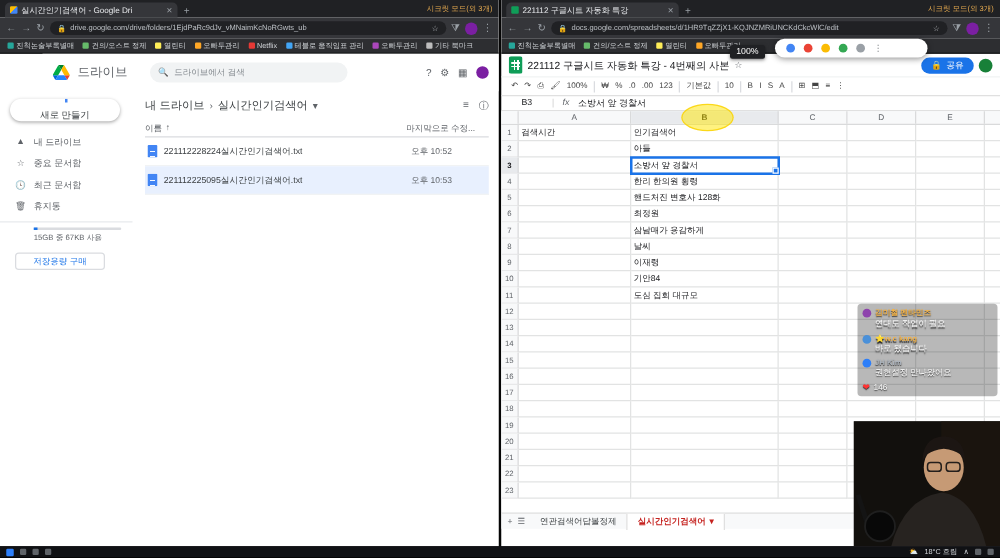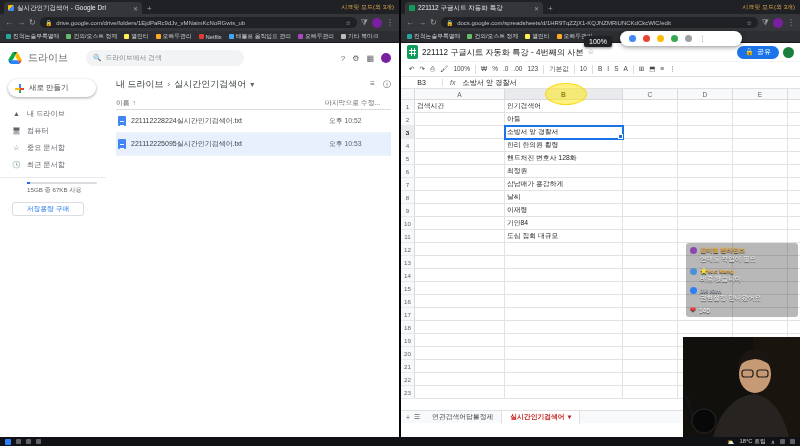--- a/index.html
+++ b/index.html
@@ -34,30 +34,30 @@
     display:flex; align-items:center; gap:7px; padding:0 6px; font-size:5.8px; color:#cfd2d6;
     white-space:nowrap; overflow:hidden; }
   .bm { display:flex; align-items:center; gap:2px; }
   .bm i { width:5px; height:5px; border-radius:1px; display:inline-block; background:#9e9e9e; }
   .bmbar .bm:nth-of-type(1) i{background:#26a69a}.bmbar .bm:nth-of-type(2) i{background:#66bb6a}
   .bmbar .bm:nth-of-type(3) i{background:#ffee58}.bmbar .bm:nth-of-type(4) i{background:#ffa726}
   .bmbar .bm:nth-of-type(5) i{background:#e53935}.bmbar .bm:nth-of-type(6) i{background:#42a5f5}
   .bmbar .bm:nth-of-type(7) i{background:#ab47bc}.bmbar .bm:nth-of-type(8) i{background:#bdbdbd}
 
   
-  .d-header { height:30px; display:flex; align-items:center; padding:0 8px; gap:6px; background:#fff; }
+  .d-header { height:30px; display:flex; align-items:center; padding:0 8px; gap:6px; background:#fff;margin-left:34px; }
   .d-word { font-size:10px; color:#5f6368; }
   .d-search { width:158px; height:16px; margin-left:12px; background:#f1f3f4; border-radius:8px;
     display:flex; align-items:center; gap:4px; padding:0 7px; font-size:6.8px; color:#80868b; }
   .d-hicons { margin-left:auto; display:flex; align-items:center; gap:7px; color:#5f6368; font-size:8px; }
   .d-body { display:flex; height:364px; }
   .d-side { width:106px; flex:none; padding-top:3px; }
   .d-new { width:88px; height:18px; margin:3px 0 8px 8px; border-radius:9px; background:#fff;
     box-shadow:0 1px 3px rgba(0,0,0,.35); display:flex; align-items:center; gap:5px; padding:0 7px;
-    font-size:7.5px; color:#3c4043; }
+    font-size:7.5px; color:#3c4043;flex-direction:column; }
   .d-item { display:flex; align-items:center; gap:6px; height:17px; padding-left:12px;
     font-size:7.2px; color:#5f6368; }
   .d-item .ic { width:9px; font-size:7px; text-align:center; }
   .d-div { border-top:1px solid #e8eaed; margin:4px 0; }
   .d-storage-txt { padding-left:27px; font-size:6.2px; color:#5f6368; margin-top:2px; }
   .d-bar { width:70px; height:2px; background:#dadce0; border-radius:1px; margin:3px 0 0 27px; position:relative; }
   .d-bar::after{content:""; position:absolute; left:0; top:0; height:2px; width:3px; background:#1a73e8;}
   .d-buy { width:72px; height:14px; margin:7px 0 0 12px; border:1px solid #dadce0; border-radius:3px;
     color:#1a73e8; font-size:6.8px; display:flex; align-items:center; justify-content:center; }
   .d-main { flex:1; padding:0 8px 0 10px; }
@@ -256,36 +256,36 @@
           </svg>
           <span>새로 만들기</span>
         </div>
         <div>
 
             <div class="d-item">
               <span class="ic">▲</span>
               <span>내 드라이브</span>
             </div>
 
-            <div class="d-item">
-              <span class="ic">🖥</span>
-              <span>컴퓨터</span>
-            </div>
 
 
             <div class="d-item">
               <span class="ic">☆</span>
               <span>중요 문서함</span>
             </div>
 
             <div class="d-item">
               <span class="ic">🕓</span>
               <span>최근 문서함</span>
             </div>
 
+            <div class="d-item">
+              <span class="ic">🗑</span>
+              <span>휴지통</span>
+            </div>
           </div>
         <div class="d-div"></div>
         <div class="d-bar"></div>
         <div class="d-storage-txt">15GB 중 67KB 사용</div>
         <div class="d-buy">저장용량 구매</div>
       </div>
 
       <div class="d-main">
         <div class="d-crumb">
           <span>내 드라이브</span>

